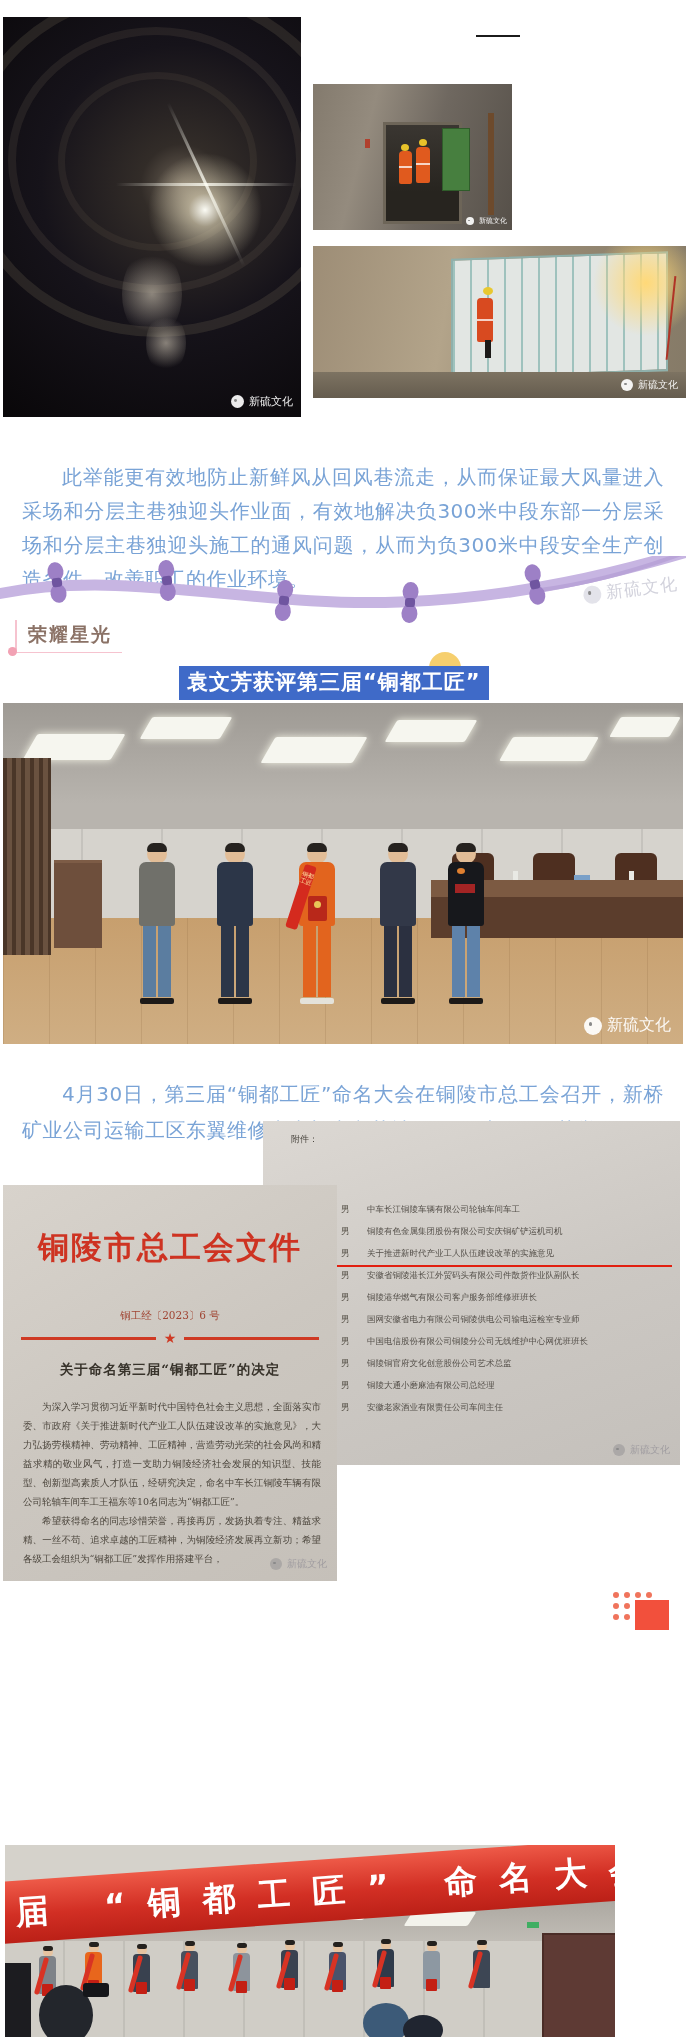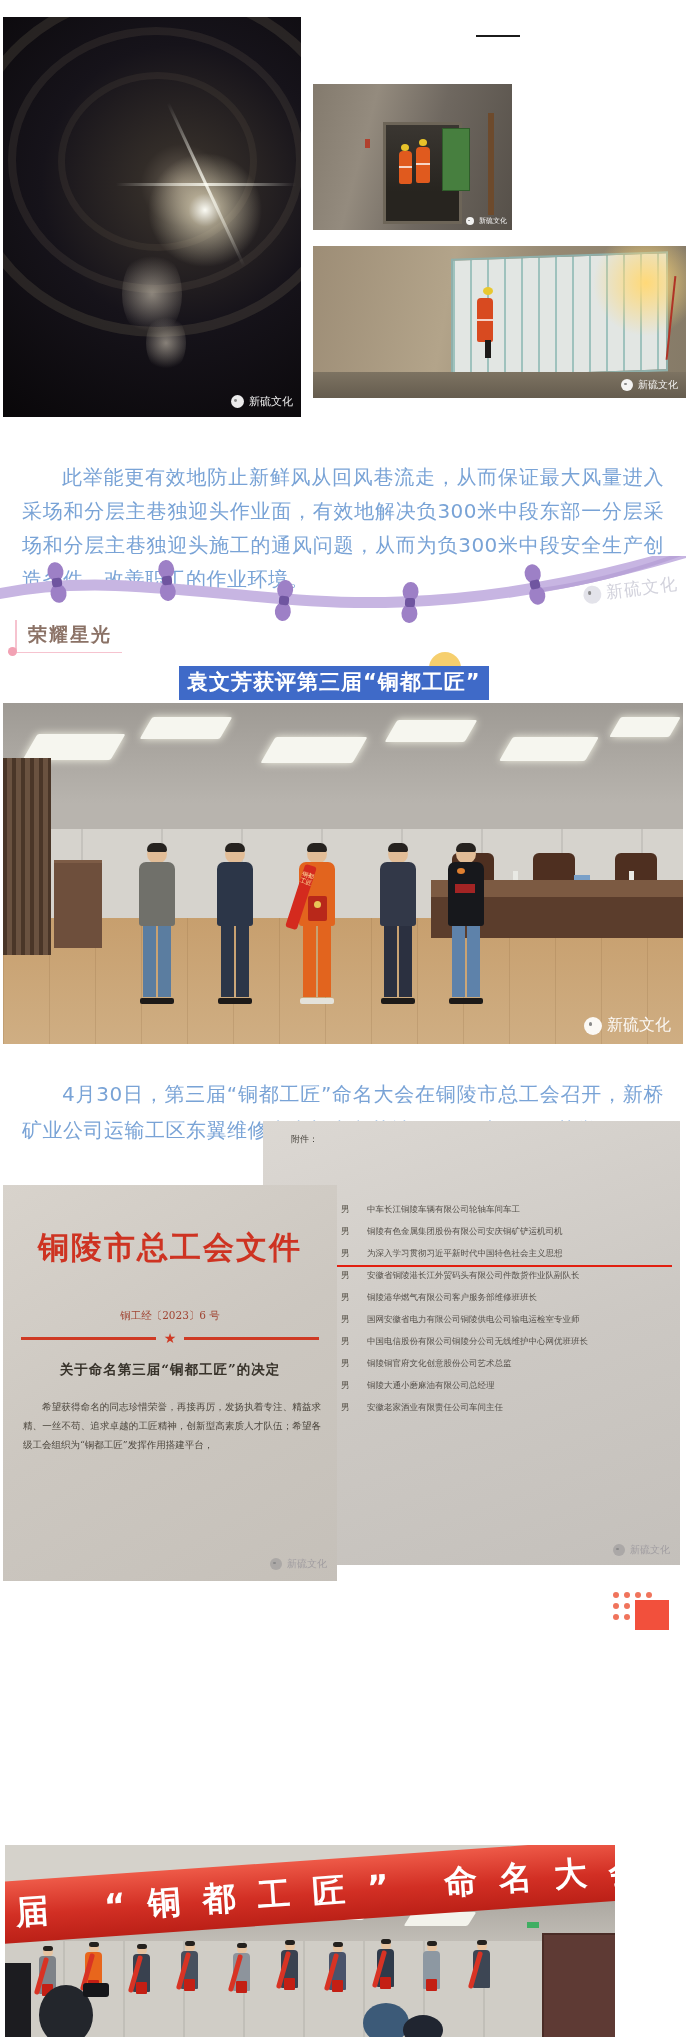--- a/index.html
+++ b/index.html
@@ -109,21 +109,21 @@
   .sash{position:absolute;left:-4px;top:2px;width:12px;height:66px;background:#d42a1e;
     transform:rotate(18deg);border-radius:3px;color:#ffe9a0;font-size:6px;line-height:7px;
     text-align:center;padding-top:6px;box-sizing:border-box;}
   .folder{position:absolute;left:9px;top:34px;width:19px;height:25px;background:#b8281a;
     border-radius:2px;}
   .folder::after{content:"";position:absolute;left:6px;top:5px;width:7px;height:7px;
     border-radius:50%;background:#e8c757;}
 
   
   .docphoto{position:absolute;font-family:"DejaVu Serif",serif;}
-  #doc-list{left:263px;top:1121px;width:417px;height:444px;
+  #doc-list{left:263px;top:1121px;width:417px;height:344px;
     background:linear-gradient(160deg,#dcd8d3,#ccc8c3 55%,#c4c0bb);}
   #dl-attach{position:absolute;left:28px;top:12px;font-size:9px;color:#4a463f;}
   #dl-title{position:absolute;left:0;top:36px;width:100%;text-align:center;font-size:15px;
     font-weight:bold;color:#38332c;letter-spacing:2px;}
   #dl-rows{position:absolute;left:36px;right:14px;top:78px;}
   .dl-row{height:22px;display:flex;align-items:center;position:relative;font-size:8.5px;color:#4e493f;}
   .dl-name{width:42px;font-weight:bold;letter-spacing:1px;flex:none;}
   .dl-gender{width:26px;flex:none;}
   .dl-desc{flex:1;color:#55504a;white-space:nowrap;overflow:hidden;}
   .dl-row.hl::after{content:"";position:absolute;left:-26px;right:-6px;bottom:-2px;height:2px;
@@ -370,21 +370,21 @@
           <span class="dl-desc">中车长江铜陵车辆有限公司轮轴车间车工</span>
         </div>
         <div class="dl-row">
           <span class="dl-name">朱训鹏</span>
           <span class="dl-gender">男</span>
           <span class="dl-desc">铜陵有色金属集团股份有限公司安庆铜矿铲运机司机</span>
         </div>
         <div class="dl-row hl">
           <span class="dl-name">袁文芳</span>
           <span class="dl-gender">男</span>
-          <span class="dl-desc">为深入学习贯彻习近平新时代中国特色社会主义思想</span>
+          <span class="dl-desc">关于推进新时代产业工人队伍建设改革的实施意见</span>
         </div>
         <div class="dl-row">
           <span class="dl-name">董泽才</span>
           <span class="dl-gender">男</span>
           <span class="dl-desc">安徽省铜陵港长江外贸码头有限公司件散货作业队副队长</span>
         </div>
         <div class="dl-row">
           <span class="dl-name">刘晓波</span>
           <span class="dl-gender">男</span>
           <span class="dl-desc">铜陵港华燃气有限公司客户服务部维修班班长</span>
@@ -424,21 +424,22 @@
   <div id="doc-red" class="photo docphoto">
     <div id="dr-header">铜陵市总工会文件</div>
     <div id="dr-num">铜工经〔2023〕6 号</div>
     <div id="dr-starline">
       <div class="bar"></div>
       <span id="dr-star">★</span>
       <div class="bar"></div>
     </div>
     <div id="dr-title">关于命名第三届“铜都工匠”的决定</div>
     <div id="dr-body">
-      <p>希望获得命名的同志珍惜荣誉，再接再厉，发扬执着专注、精益求精、一丝不苟、追求卓越的工匠精神，创新型高素质人才队伍；希望各级工会组织为“铜都工匠”发挥作用搭建平台，</p>
+      <p>为深入学习贯彻习近平新时代中国特色社会主义思想，全面落实市委、市政府《关于推进新时代产业工人队伍建设改革的实施意见》，大力弘扬劳模精神、劳动精神、工匠精神，营造劳动光荣的社会风尚和精益求精的敬业风气，打造一支助力铜陵经济社会发展的知识型、技能型、创新型高素质人才队伍，经研究决定，命名中车长江铜陵车辆有限公司轮轴车间车工王福东等10名同志为“铜都工匠”。</p>
+      <p>希望获得命名的同志珍惜荣誉，再接再厉，发扬执着专注、精益求精、一丝不苟、追求卓越的工匠精神，为铜陵经济发展再立新功；希望各级工会组织为“铜都工匠”发挥作用搭建平台，</p>
     </div>
     <div class="wm wm-gray" style="right:10px;bottom:10px;">
       <span class="wm-logo" style="width:12px;height:12px;"></span>
       <span class="wm-text" style="font-size:10px;">新硫文化</span>
     </div>
   </div>
 
   <div id="deco-dots" class="abs">
     <i></i>
       <i></i>

